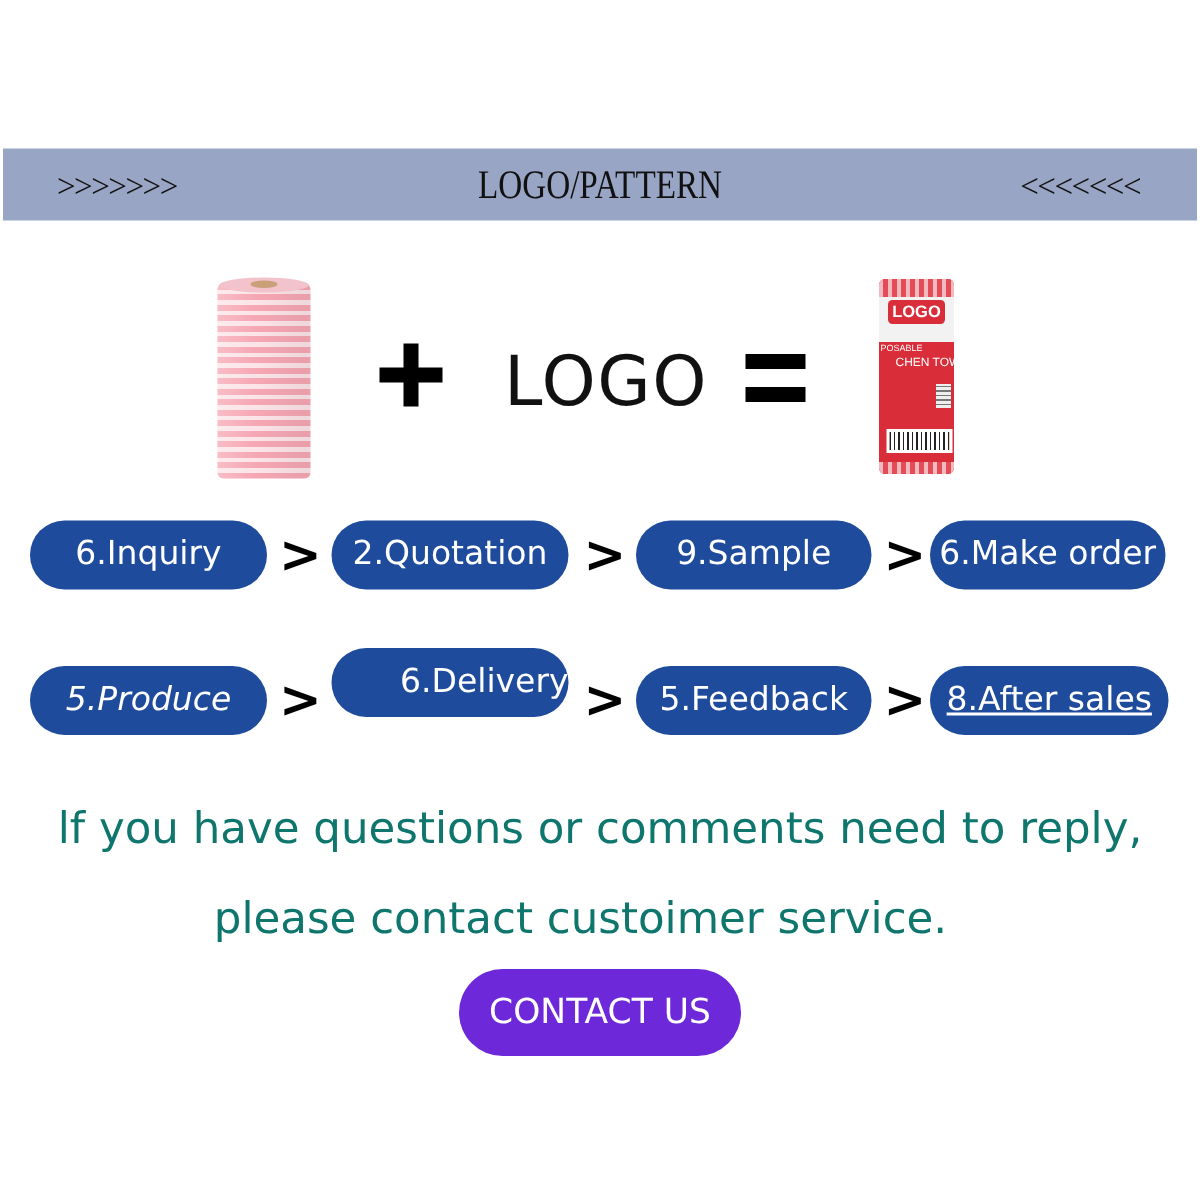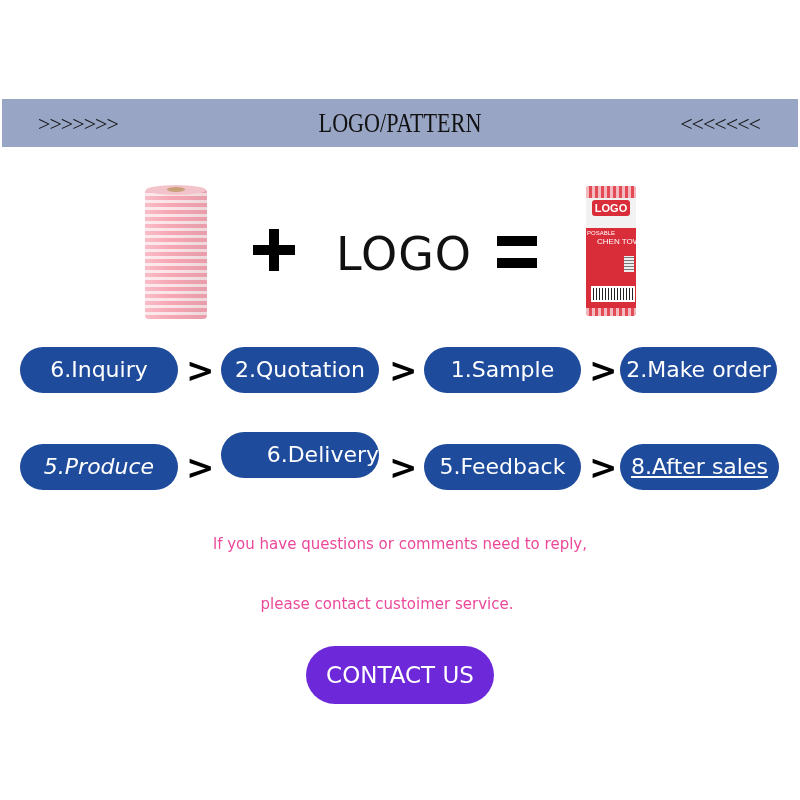--- a/index.html
+++ b/index.html
@@ -33,21 +33,21 @@
     .plus::after { content: ""; position: absolute; left: 16px; top: 0; width: 10px; height: 42px; background: #000; }
     .logo-word { position: absolute; left: 336px; top: 226px; font-family: "DejaVu Sans", sans-serif; font-size: 46px; color: #111; letter-spacing: 1px; line-height: 56px; }
     .equals { position: absolute; left: 497px; top: 236px; width: 40px; height: 34px; }
     .equals::before { content: ""; position: absolute; left: 0; top: 0; width: 40px; height: 10px; background: #000; }
     .equals::after { content: ""; position: absolute; left: 0; top: 22px; width: 40px; height: 10px; background: #000; }
 
     
     .pill { position: absolute; height: 46px; background: #1e4b9b; border-radius: 23px; color: #fff; font-family: "DejaVu Sans", sans-serif; font-size: 22px; line-height: 46px; text-align: center; white-space: nowrap; cursor: pointer; }
     .gt { position: absolute; font-family: "DejaVu Sans", sans-serif; font-size: 34px; font-weight: bold; color: #000; line-height: 46px; }
 
-    .msg { position: absolute; left: 0; right: 0; text-align: center; font-family: "DejaVu Sans", sans-serif; font-size: 15px; color: #ec4899; }
+    .msg { position: absolute; left: 0; right: 0; text-align: center; font-family: "DejaVu Sans", sans-serif; font-size: 29px; color: #0f766e; }
     .contact { position: absolute; left: 306px; top: 646px; width: 188px; height: 58px; background: #6d28d9; border-radius: 29px; color: #fff; font-family: "DejaVu Sans", sans-serif; font-size: 23px; line-height: 58px; text-align: center; cursor: pointer; }
   </style>
 </head>
 <body>
 
 <div class="banner">
   <span class="arrows-left">&gt;&gt;&gt;&gt;&gt;&gt;&gt;</span>
   <div class="title">LOGO/PATTERN</div>
   <span class="arrows-right">&lt;&lt;&lt;&lt;&lt;&lt;&lt;</span>
 </div>
@@ -70,23 +70,23 @@
   <div class="pkg-line2">CHEN TOWE</div>
   <div class="qr"></div>
   <div class="barcode"></div>
   <div class="stripe-bottom"></div>
 </div>
 
 <div class="pill" style="left:20px; top:347px; width:158px;">6.Inquiry</div>
 <div class="gt" style="left:186px; top:347px;">&gt;</div>
 <div class="pill" style="left:221px; top:347px; width:158px;">2.Quotation</div>
 <div class="gt" style="left:389px; top:347px;">&gt;</div>
-<div class="pill" style="left:424px; top:347px; width:157px;">1.Sample</div>
+<div class="pill" style="left:424px; top:347px; width:157px;">9.Sample</div>
 <div class="gt" style="left:589px; top:347px;">&gt;</div>
-<div class="pill" style="left:620px; top:347px; width:157px;">2.Make order</div>
+<div class="pill" style="left:620px; top:347px; width:157px;">6.Make order</div>
 
 <div class="pill" style="left:20px; top:444px; width:158px;font-style:italic;">5.Produce</div>
 <div class="gt" style="left:186px; top:444px;">&gt;</div>
 <div class="pill" style="left:221px; top:432px; width:158px;text-align:right;">6.Delivery</div>
 <div class="gt" style="left:389px; top:444px;">&gt;</div>
 <div class="pill" style="left:424px; top:444px; width:157px;">5.Feedback</div>
 <div class="gt" style="left:589px; top:444px;">&gt;</div>
 <div class="pill" style="left:620px; top:444px; width:159px;text-decoration:underline;">8.After sales</div>
 
 <div class="msg" style="top:535px;">lf you have questions or comments need to reply,</div>

